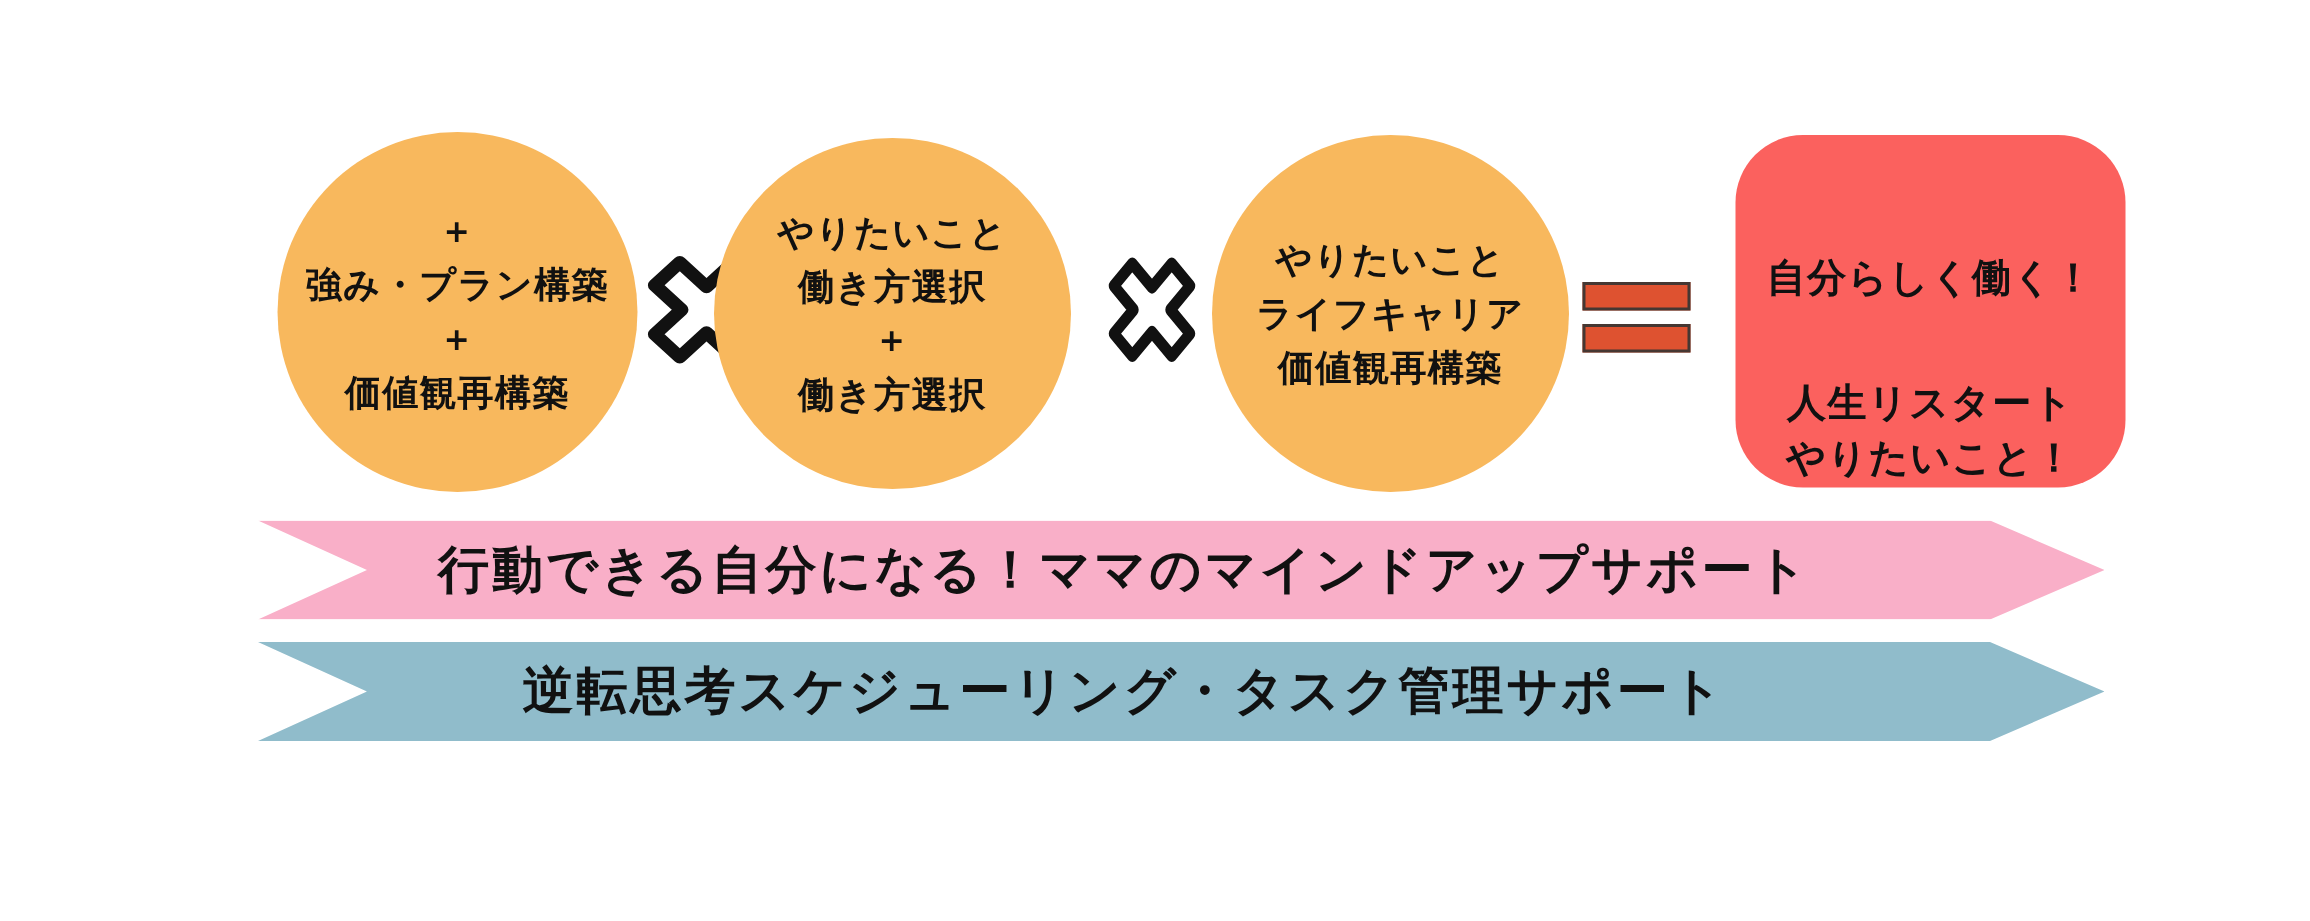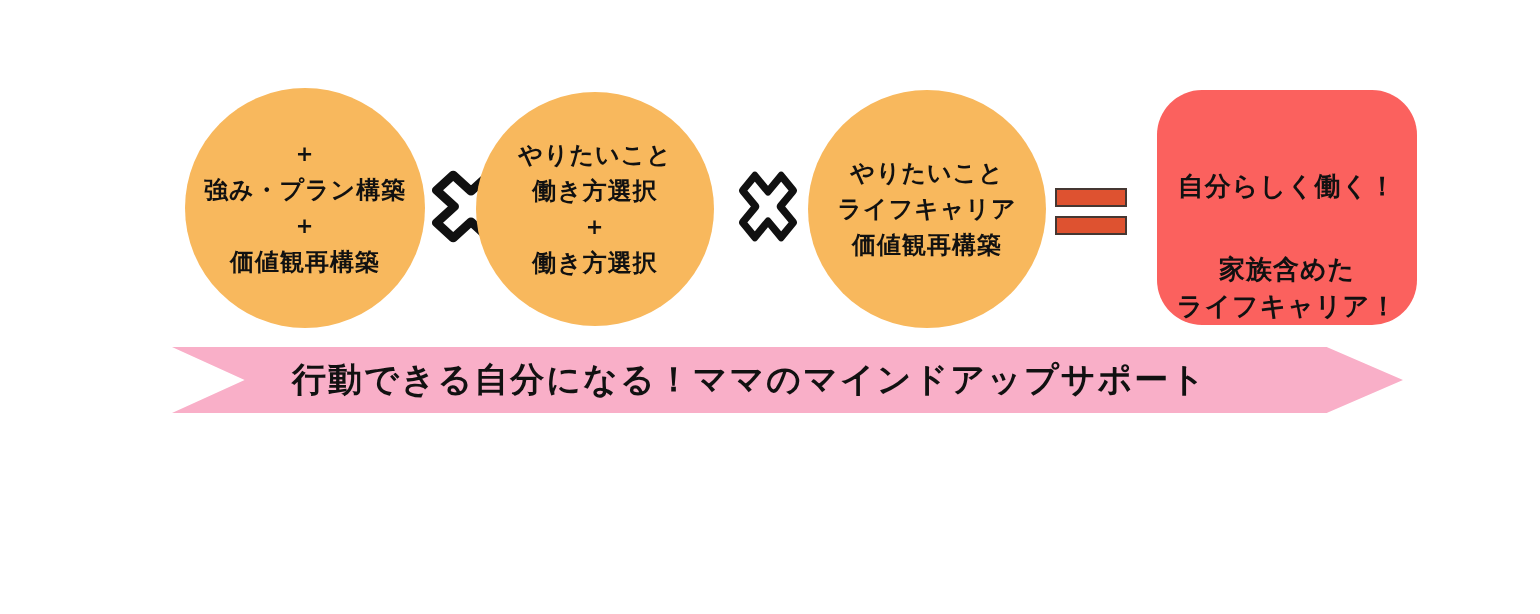--- a/index.html
+++ b/index.html
@@ -117,22 +117,25 @@
   </div>
 
   <div class="equals">
     <div class="bar"></div>
     <div class="bar"></div>
   </div>
 
   <div class="result-box">
     <div class="ln">自分らしく働く！</div>
     <div class="spacer"></div>
-    <div class="ln">家族含めた</div>
-    <div class="ln">ライフキャリア！</div>
+    <div class="ln">人生リスタート</div>
+    <div class="ln">やりたいこと！</div>
   </div>
 
   <div class="banner" id="banner-1">
     <div class="label">行動できる自分になる！ママのマインドアップサポート</div>
   </div>
 
+  <div class="banner" id="banner-2">
+    <div class="label">逆転思考スケジューリング・タスク管理サポート</div>
+  </div>
 
 </div>
 
 </body></html>

